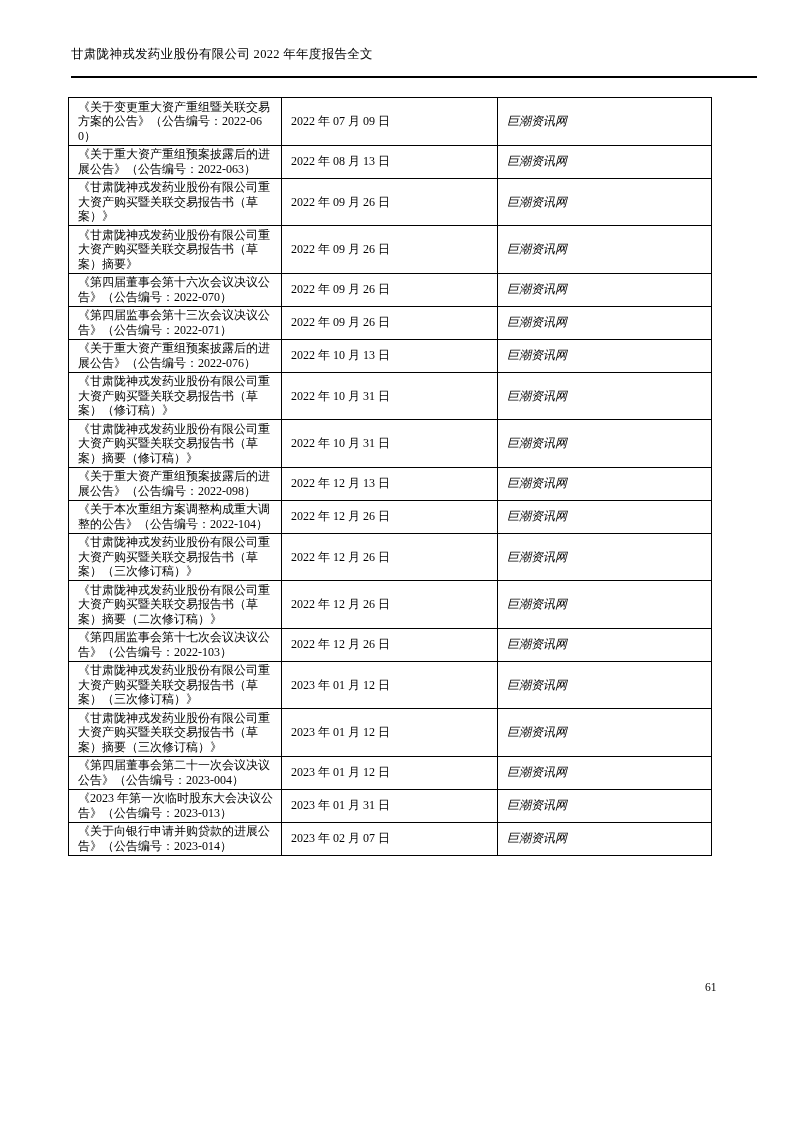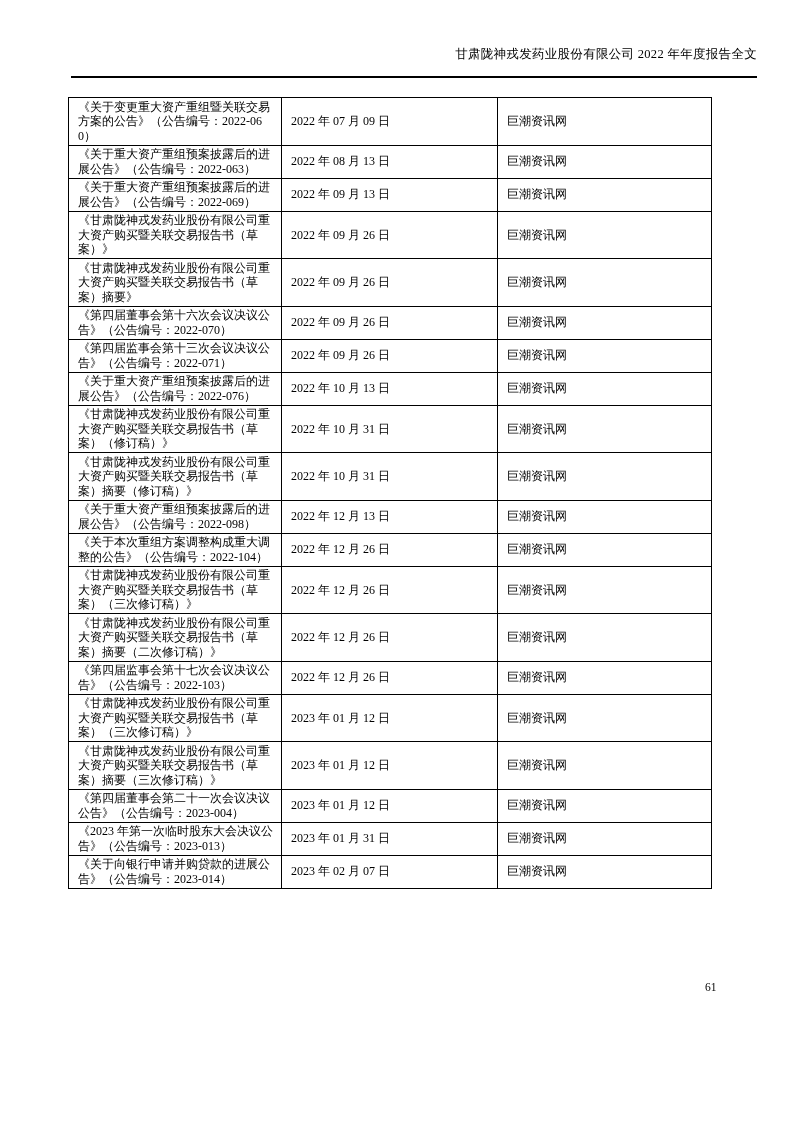--- a/index.html
+++ b/index.html
@@ -17,21 +17,20 @@
   }
   .sheet {
     position: absolute;
     inset: 0;
   }
   .page-header-title {
     position: absolute;
     top: 46px;
     left: 71px;
     width: 686px;
-    text-align: right;
     font-size: 12.5px;
     line-height: 16px;
     letter-spacing: 0.3px;
     white-space: nowrap;
   }
   .header-rule {
     position: absolute;
     top: 76px;
     left: 71px;
     width: 686px;
@@ -50,21 +49,21 @@
   table.announcements-table td {
     border: 1px solid #000000;
     font-size: 12px;
     line-height: 14.5px;
     padding: 1.5px 8px 1.5px 9px;
     vertical-align: middle;
     word-break: break-all;
   }
   td.cell-title { width: 213px; }
   td.cell-date  { width: 216px; white-space: nowrap; }
-  td.cell-site  { width: 214px; white-space: nowrap; }
+  td.cell-site  { width: 214px; white-space: nowrap; font-style: italic; }
   .page-number {
     position: absolute;
     top: 980px;
     left: 705px;
     font-size: 11.5px;
     line-height: 14px;
   }
 </style>
 </head>
 <body>
@@ -88,25 +87,20 @@
           <td class="cell-date">2022 年 07 月 09 日</td>
           <td class="cell-site">巨潮资讯网</td>
         </tr>
 
         <tr>
           <td class="cell-title">《关于重大资产重组预案披露后的进展公告》（公告编号：2022-063）</td>
           <td class="cell-date">2022 年 08 月 13 日</td>
           <td class="cell-site">巨潮资讯网</td>
         </tr>
 
-        <tr>
-          <td class="cell-title">《关于重大资产重组预案披露后的进展公告》（公告编号：2022-069）</td>
-          <td class="cell-date">2022 年 09 月 13 日</td>
-          <td class="cell-site">巨潮资讯网</td>
-        </tr>
 
         <tr>
           <td class="cell-title">《甘肃陇神戎发药业股份有限公司重大资产购买暨关联交易报告书（草案）》</td>
           <td class="cell-date">2022 年 09 月 26 日</td>
           <td class="cell-site">巨潮资讯网</td>
         </tr>
 
         <tr>
           <td class="cell-title">《甘肃陇神戎发药业股份有限公司重大资产购买暨关联交易报告书（草案）摘要》</td>
           <td class="cell-date">2022 年 09 月 26 日</td>

